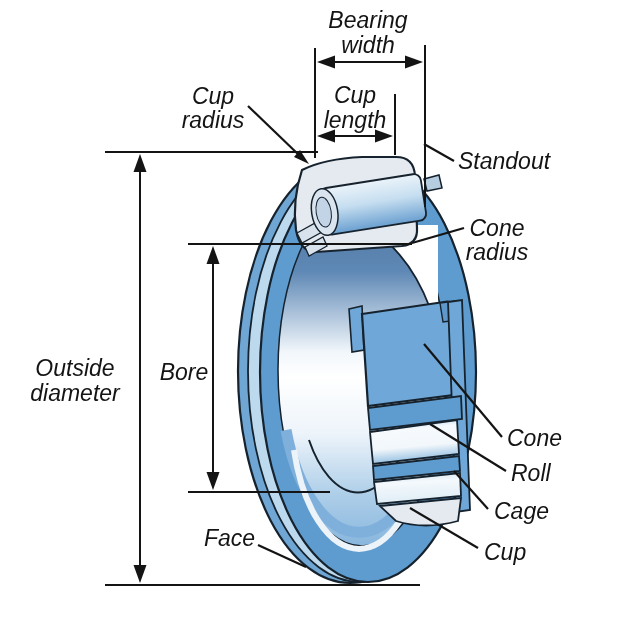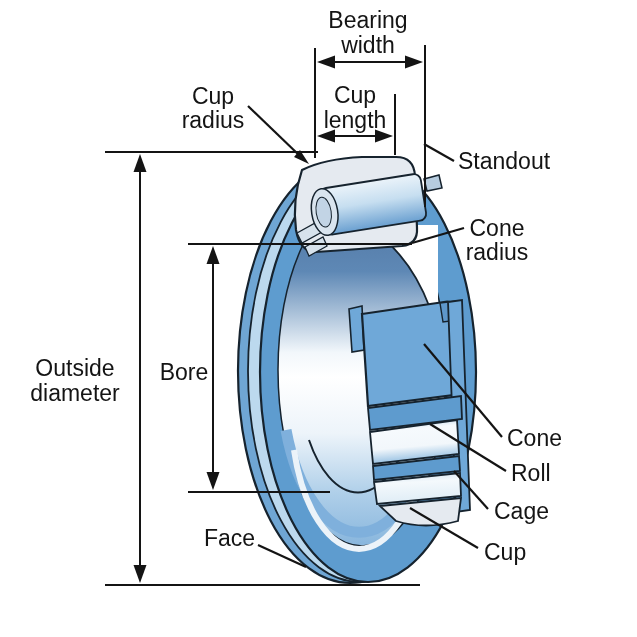--- a/index.html
+++ b/index.html
@@ -1,16 +1,16 @@
 <!DOCTYPE html>
 <html><head>
 <meta charset="utf-8">
 <style>
   html,body{margin:0;padding:0;background:#ffffff;}
-  .canvas{position:relative;width:637px;height:637px;background:#ffffff;overflow:hidden;}
+  .canvas{position:relative;width:637px;height:637px;background:#ffffff;overflow:hidden;font-style:italic;}
   svg{display:block;}
   text{font-family:"Liberation Sans", sans-serif;font-size:23px;fill:#141414;}
   .tc{text-anchor:middle;}
   .dim{stroke:#141414;stroke-width:2;fill:none;}
   .lead{stroke:#141414;stroke-width:2.2;fill:none;}
   .ah{fill:#141414;stroke:none;}
   .part{stroke:#16232e;}
 </style>
 </head>
 <body>

